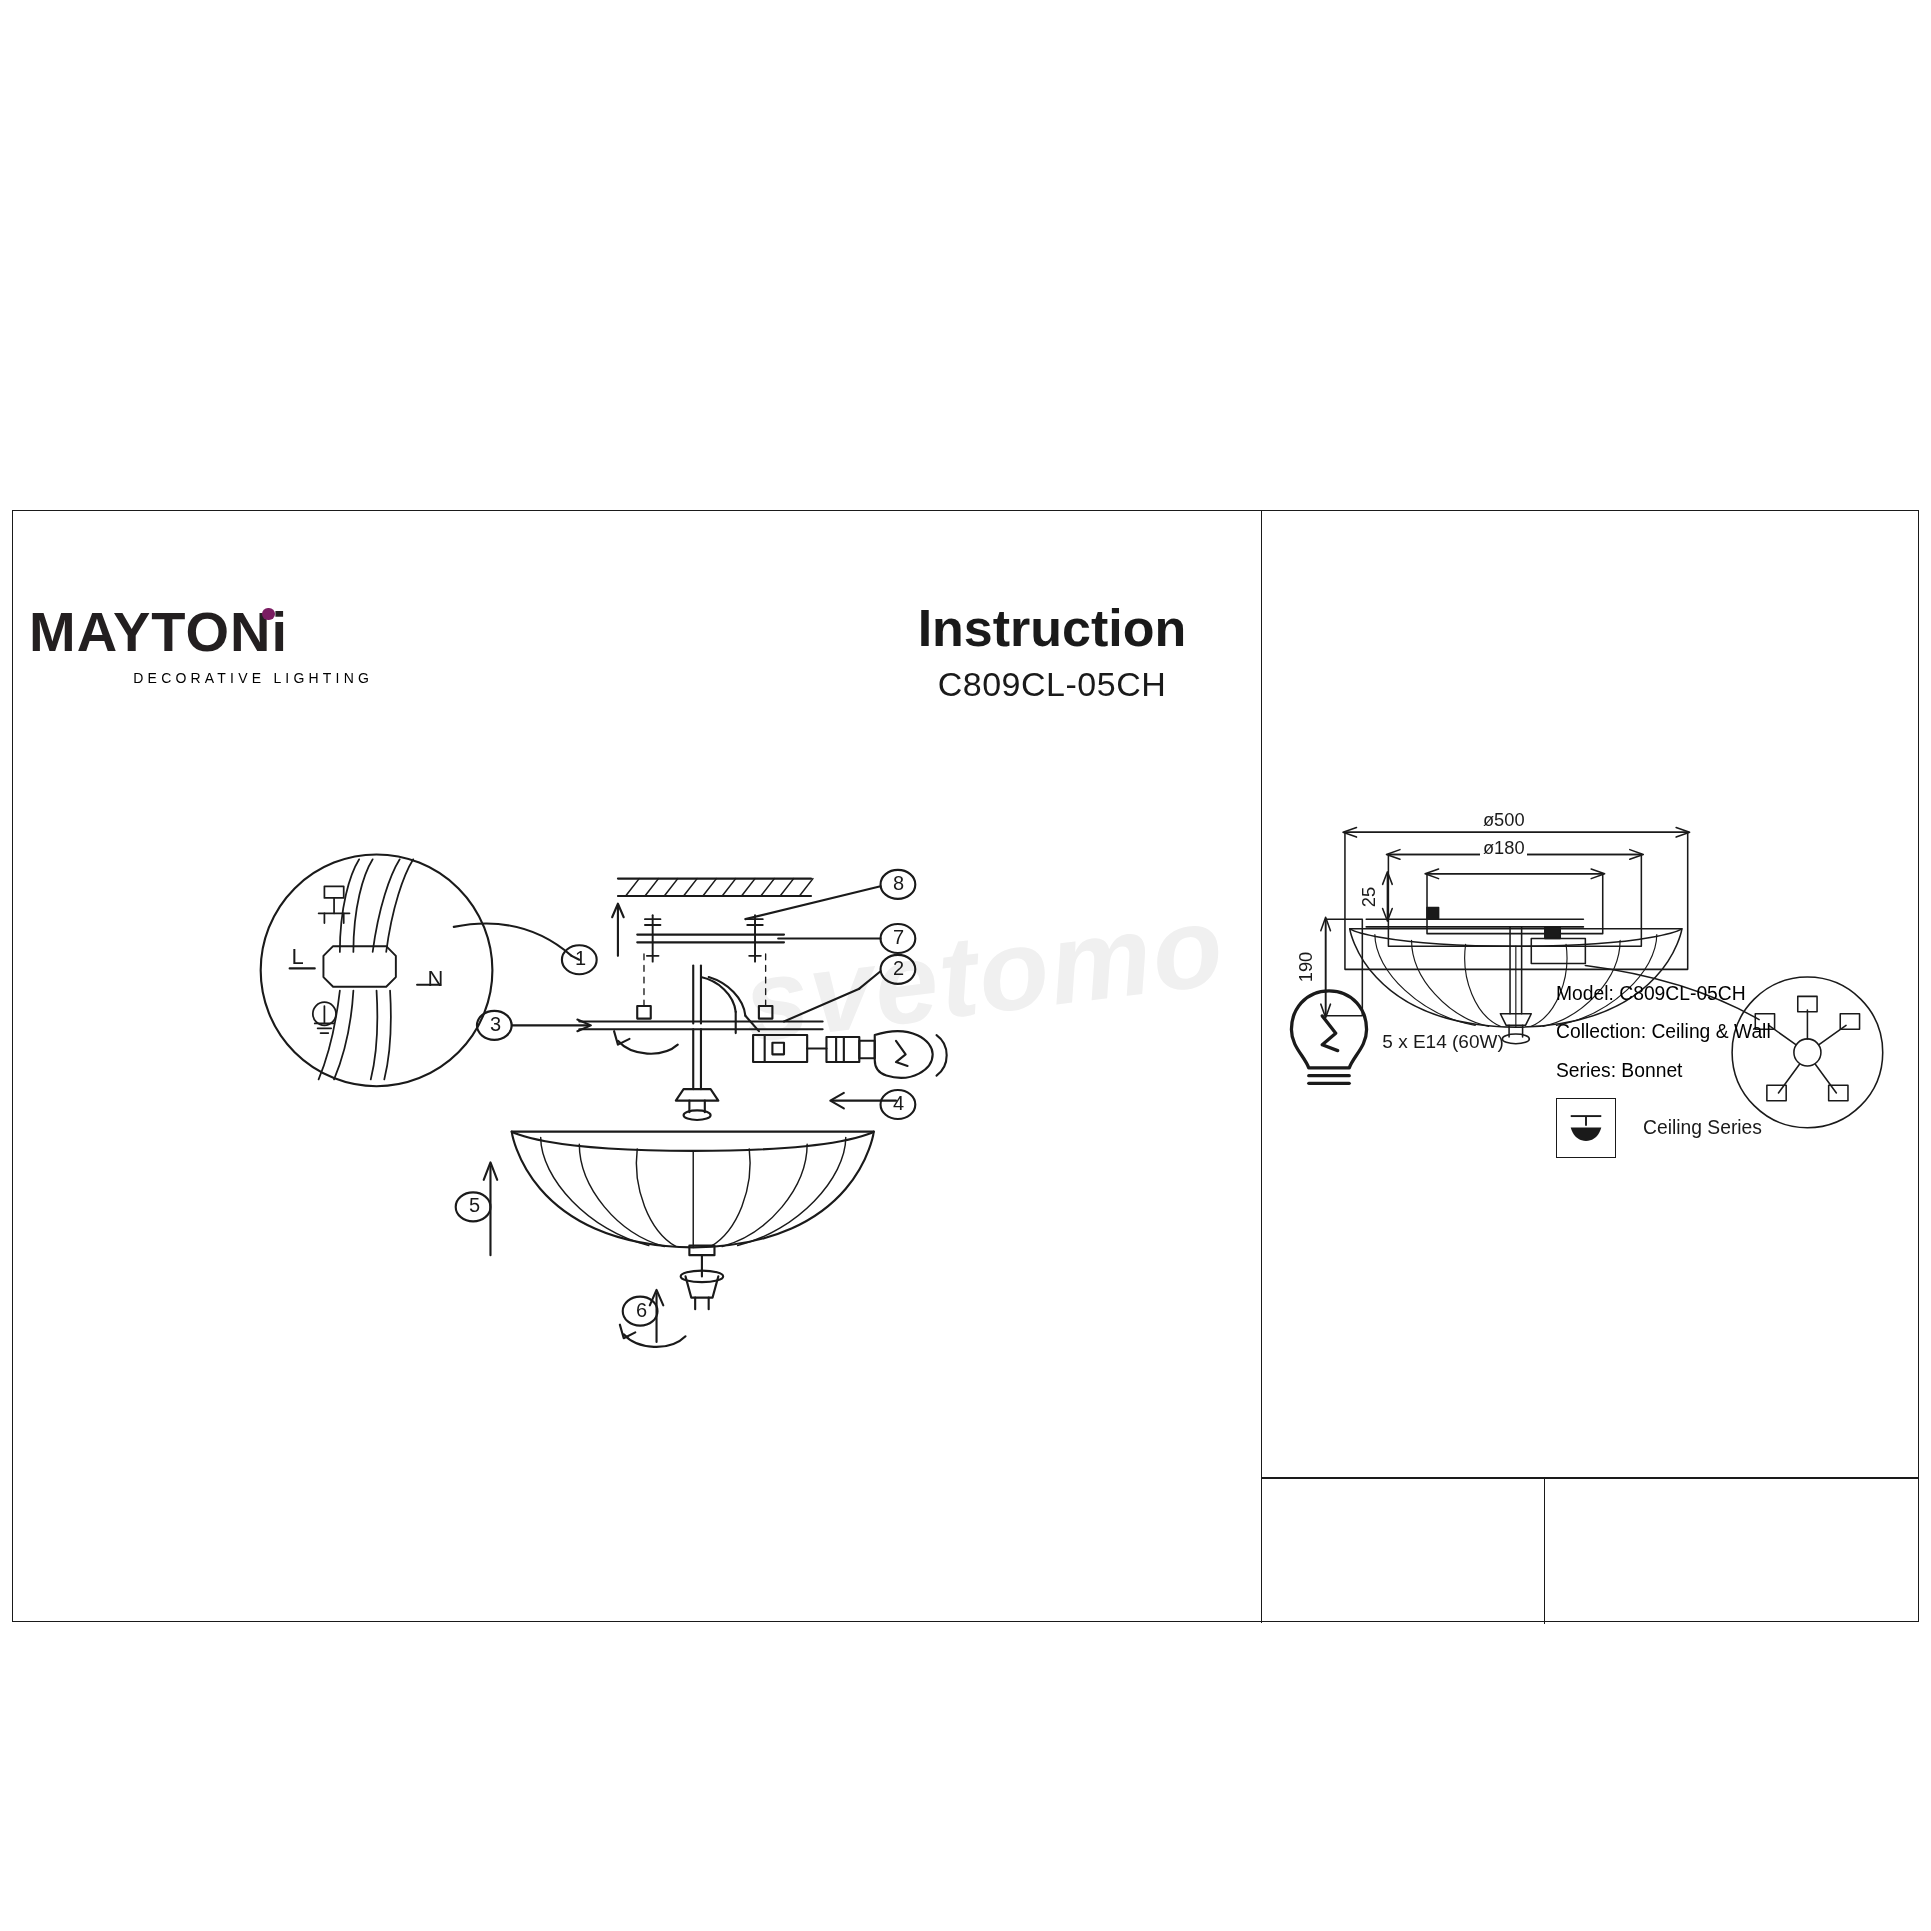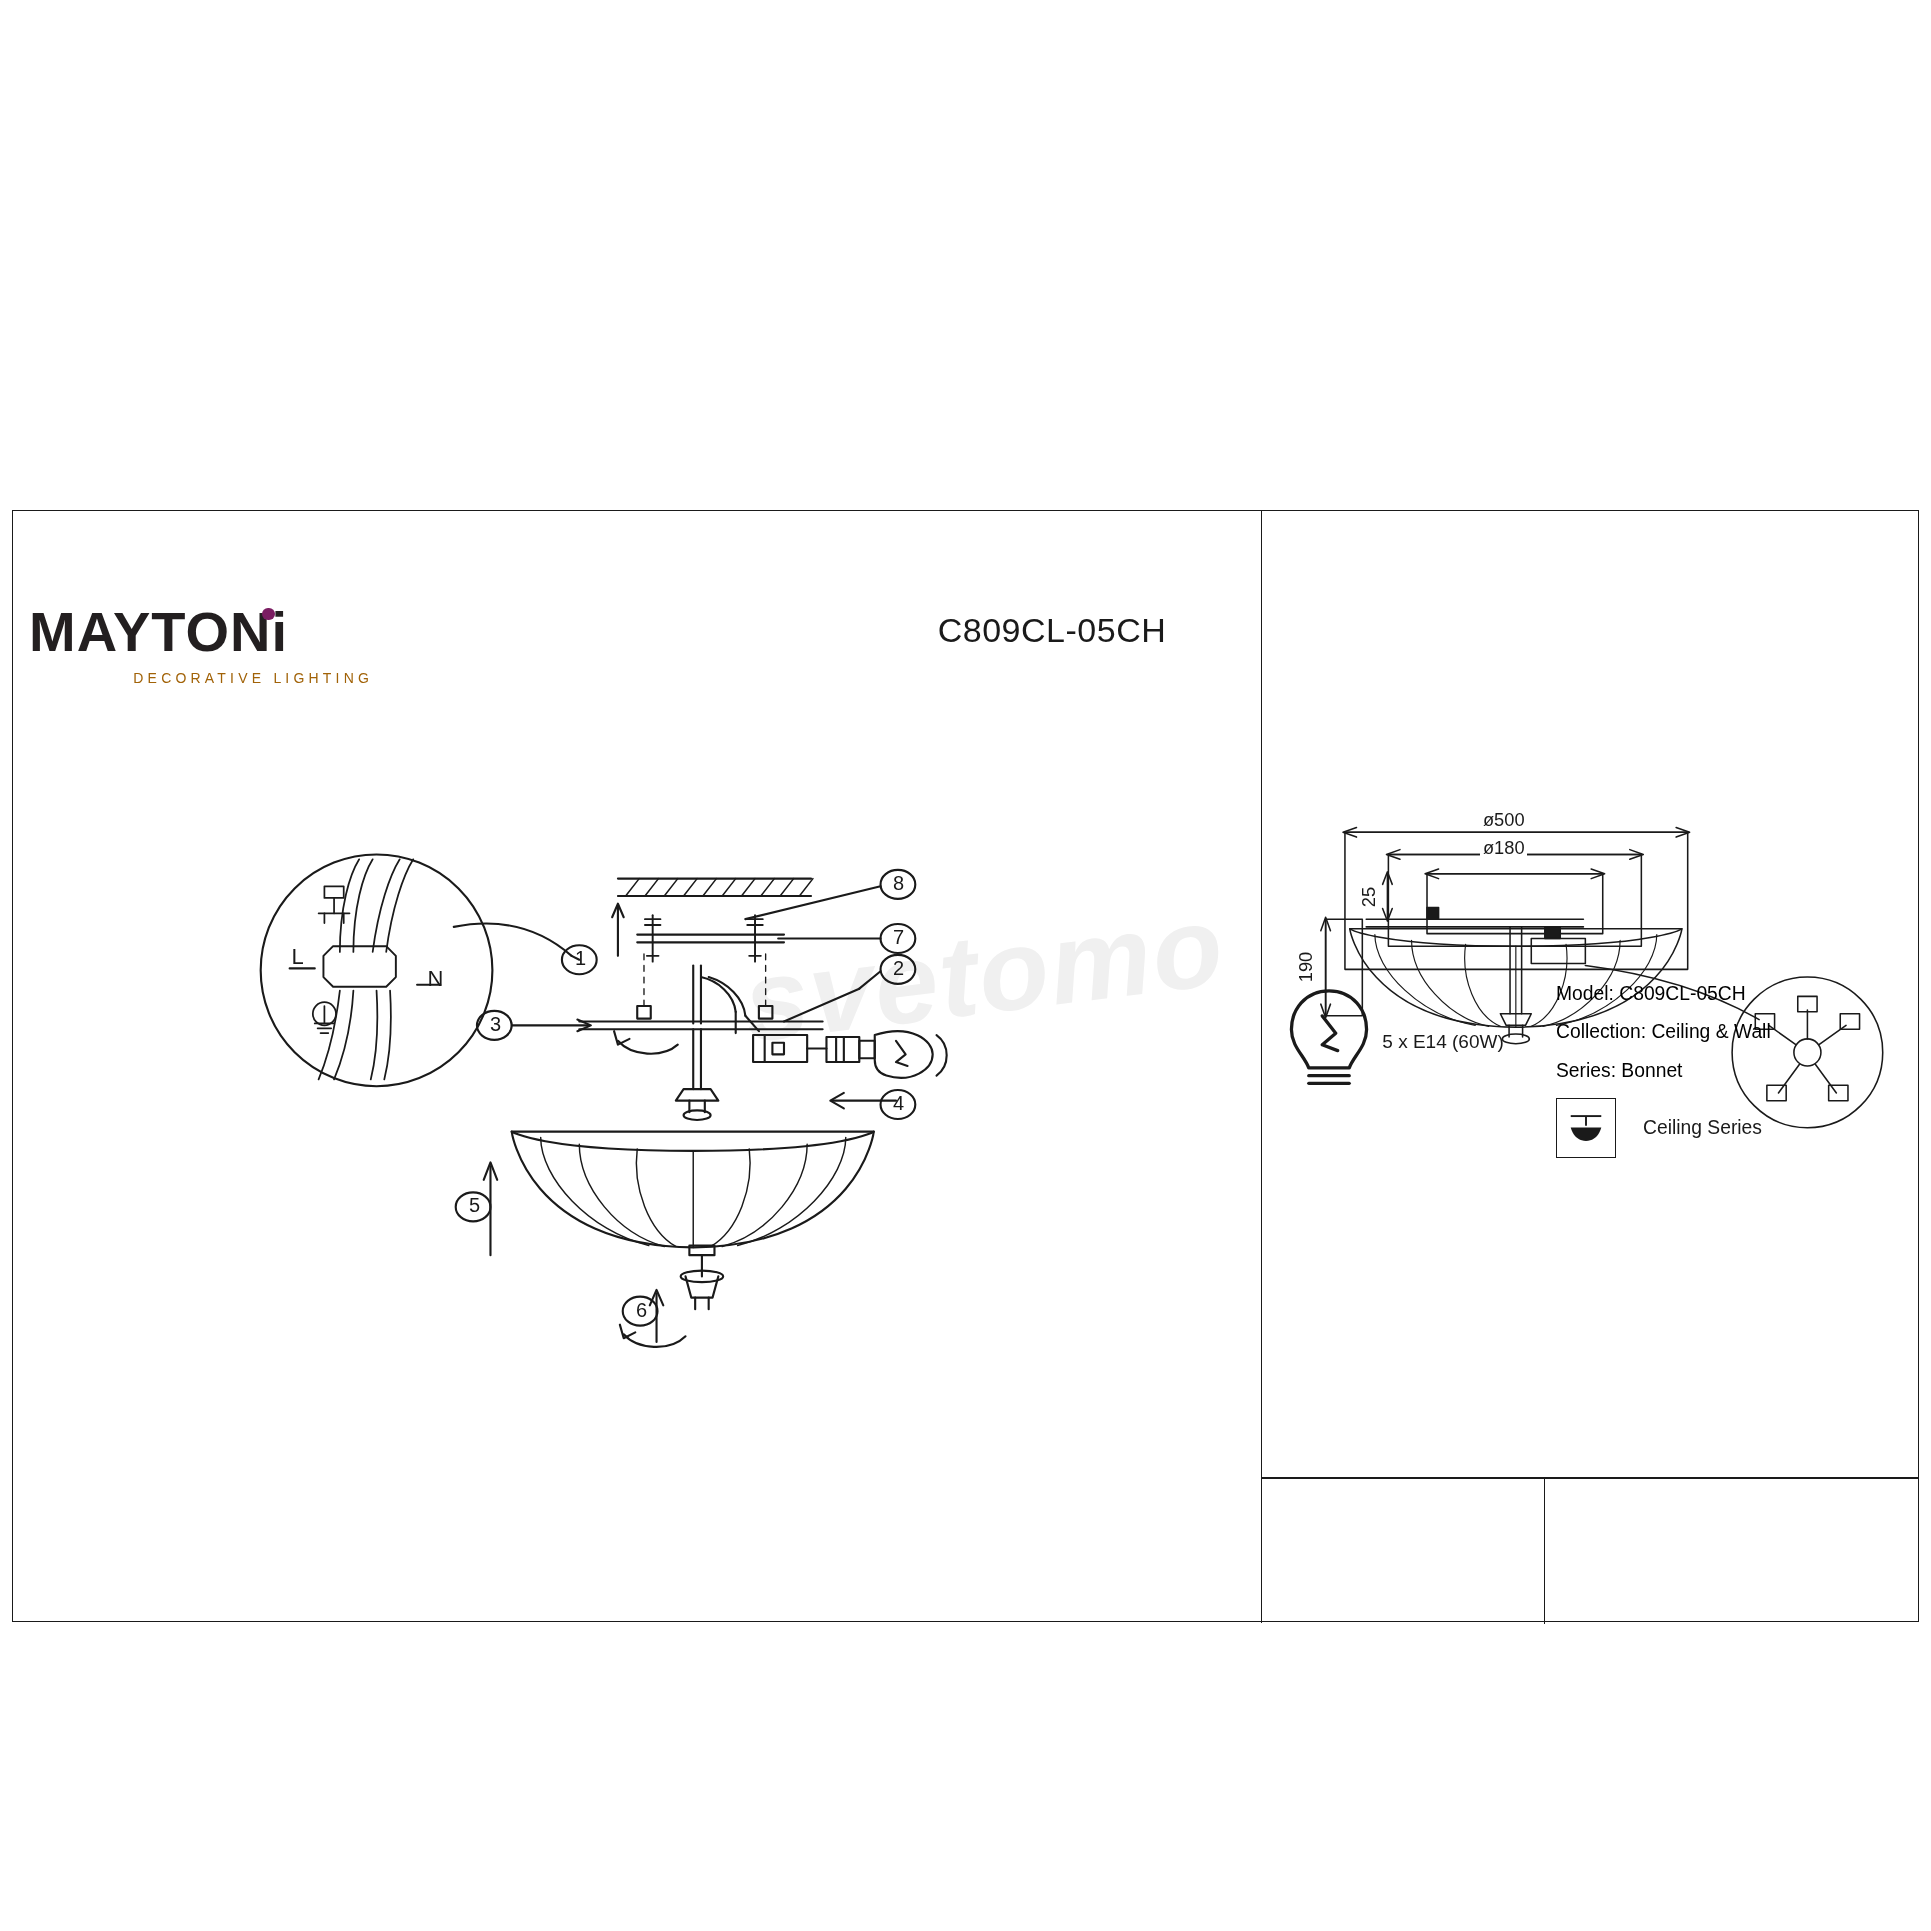--- a/index.html
+++ b/index.html
@@ -50,21 +50,21 @@
     top: 3.9px;
     width: 12.6px;
     height: 12.6px;
     border-radius: 50%;
     background: #7b1d62;
   }
   .logo-sub {
     margin-top: 9.7px;
     font-size: 14px;
     letter-spacing: 4.2px;
-    color: #a16207;
+    color: #000000;
     text-align: right;
     padding-right: 3.9px;
   }
   .title-block {
     position: absolute;
     left: 801px;
     top: 311px;
     width: 502px;
     text-align: center;
   }
@@ -215,20 +215,21 @@
 
     <div class="logo">
       <div style="position:relative; display:inline-block;">
         <div class="logo-word">MAYTONi</div>
         <span class="logo-dot"></span>
       </div>
       <div class="logo-sub">DECORATIVE LIGHTING</div>
     </div>
 
     <div class="title-block">
+      <div class="title-main">Instruction</div>
       <div class="title-model">C809CL-05CH</div>
     </div>
   </div>
 
   <div class="frame">
     <div class="v-divider"></div>
     <div class="h-divider"></div>
     <div class="bulbcell-divider"></div>
   </div>
 

